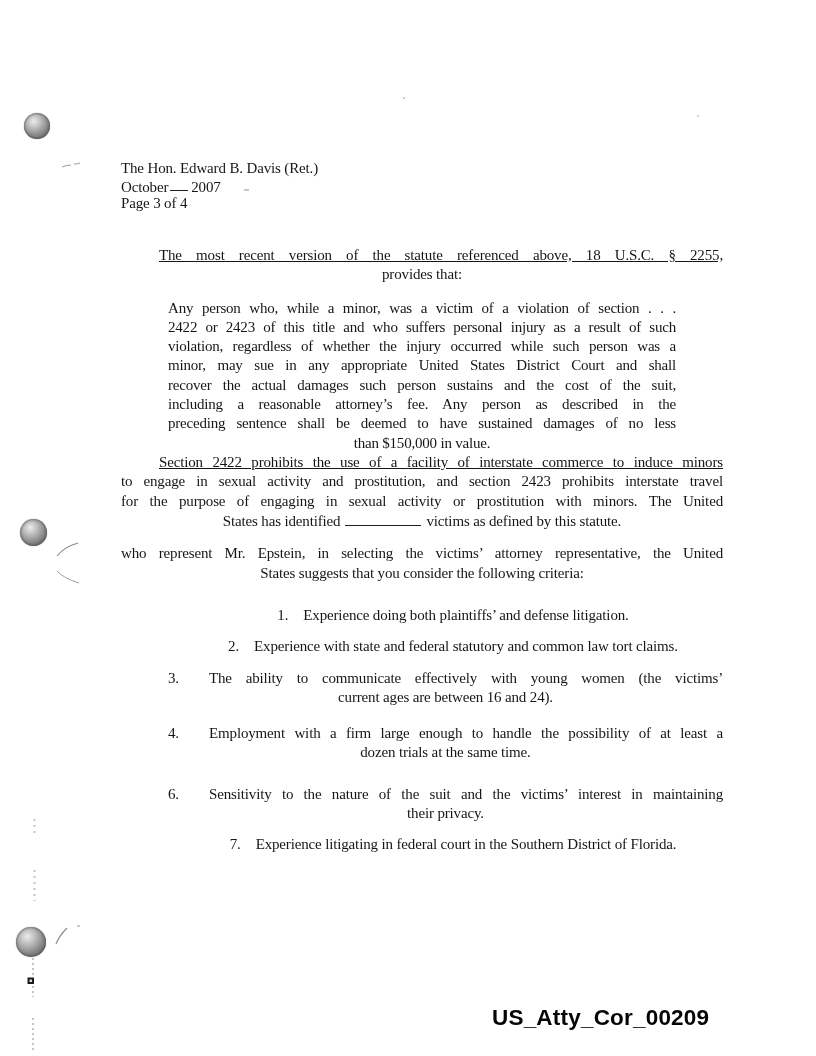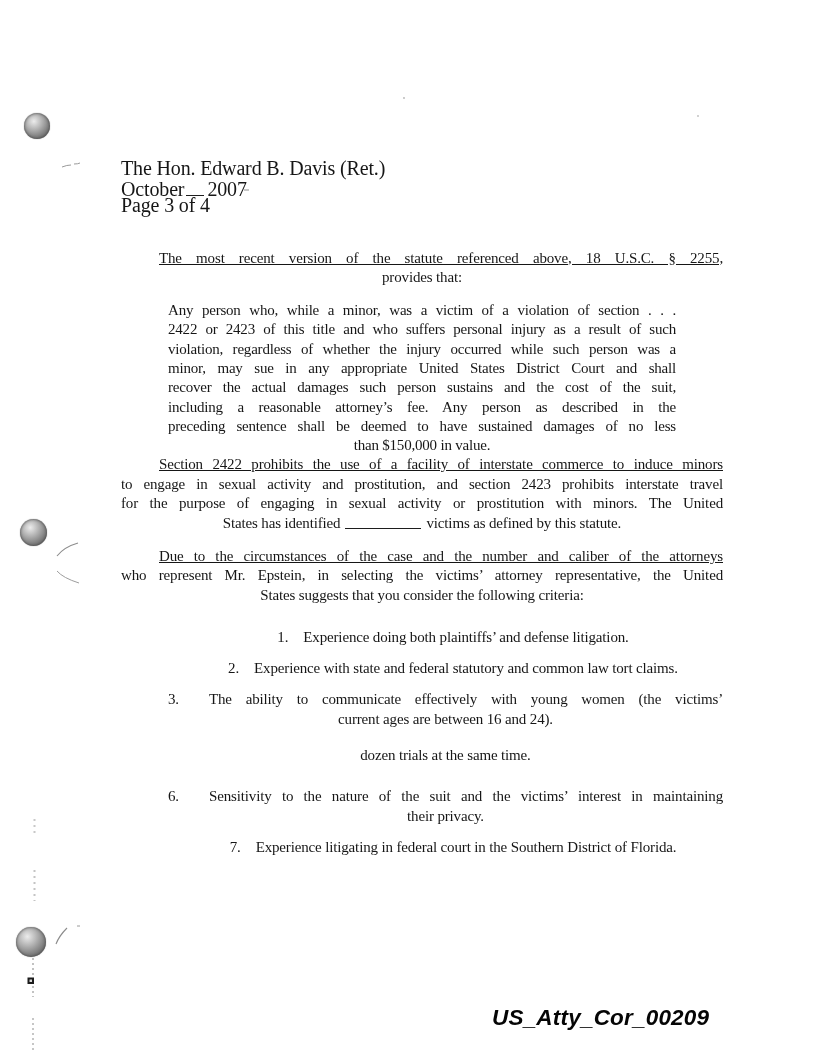--- a/index.html
+++ b/index.html
@@ -36,21 +36,21 @@
   
   .content{
     position:absolute;
     left:121px;top:160px;
     width:602px;
     font-size:15px;
     line-height:19.3px;
     letter-spacing:-0.15px;
     color:var(--ink,#161616);
   }
-  .hdr{line-height:16.5px;font-size:20px;}
+  .hdr{line-height:16.5px;font-size:15px;}
   .hdr div{white-space:nowrap;}
   .ln{min-height:19.3px;text-align:center;}
   .j{
     text-align:justify;
     text-align-last:justify;
     -moz-text-align-last:justify;
     white-space:nowrap;
   }
   .ind{text-indent:38px;text-decoration:underline;}
   .para.p1{margin-top:35px;}
@@ -86,21 +86,20 @@
   
   .bates{
     position:absolute;
     left:492px;top:1005px;
     font-family:"Liberation Sans","DejaVu Sans",sans-serif;
     font-weight:700;
     font-size:22.5px;
     letter-spacing:0.2px;
     color:var(--bates_ink,#050505);
     white-space:nowrap;
-    font-style:italic;
   }
 </style>
 </head>
 <body>
 
 <div class="page">
 
   <div class="hole h1"></div>
   <div class="hole h2"></div>
   <div class="hole h3"></div>
@@ -147,41 +146,41 @@
     </div>
 
     <div class="para p2">
       <div class="ln j ind">Section 2422 prohibits the use of a facility of interstate commerce to induce minors</div>
       <div class="ln j">to engage in sexual activity and prostitution, and section 2423 prohibits interstate travel</div>
       <div class="ln j">for the purpose of engaging in sexual activity or prostitution with minors.  The United</div>
       <div class="ln"><span>States has identified</span><span class="blank"></span><span>victims as defined by this statute.</span></div>
     </div>
 
     <div class="para p3">
-      <div class="ln j ind">Due to the circumstances of the case and the number and caliber of the attorneys</div>
       <div class="ln j">who represent Mr. Epstein, in selecting the victims’ attorney representative, the United</div>
       <div class="ln">States suggests that you consider the following criteria:</div>
     </div>
 
     <div class="list">
 
       <div class="item">
         <div class="ln"><span class="num">1.</span><span>Experience doing both plaintiffs’ and defense litigation.</span></div>
       </div>
 
       <div class="item">
         <div class="ln"><span class="num">2.</span><span>Experience with state and federal statutory and common law tort claims.</span></div>
       </div>
 
       <div class="item">
         <div class="ln j"><span class="num">3.</span><span>The ability to communicate effectively with young women (the victims’</span></div>
         <div class="ln">current ages are between 16 and 24).</div>
       </div>
 
       <div class="item">
+        <div class="ln j"><span class="num">4.</span><span>Employment with a firm large enough to handle the possibility of at least a</span></div>
         <div class="ln">dozen trials at the same time.</div>
       </div>
 
 
       <div class="item">
         <div class="ln j"><span class="num">6.</span><span>Sensitivity to the nature of the suit and the victims’ interest in maintaining</span></div>
         <div class="ln">their privacy.</div>
       </div>
 
       <div class="item">

